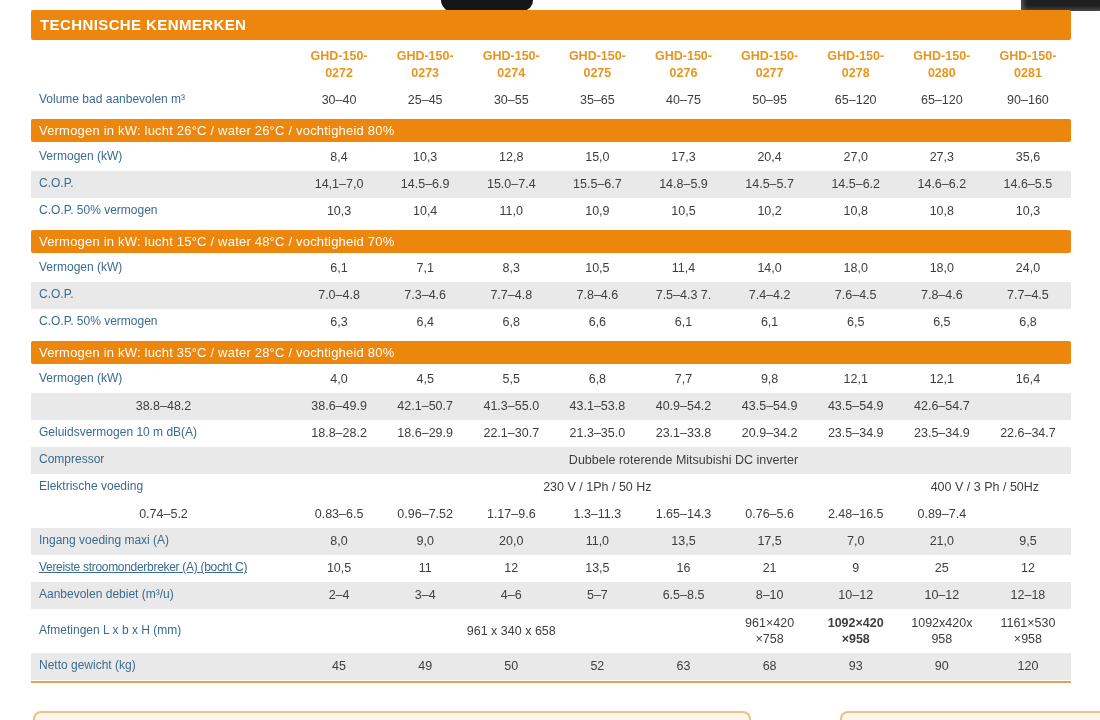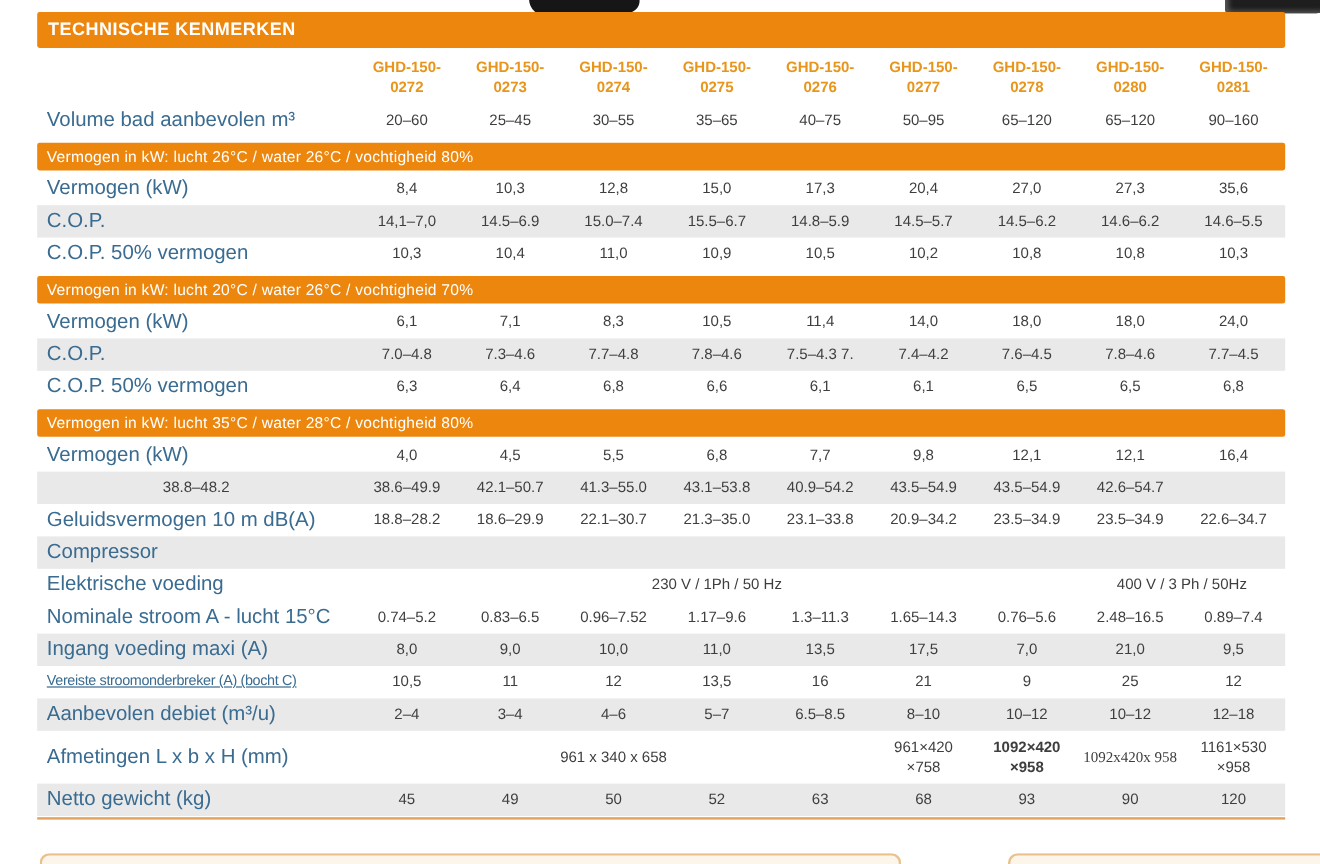--- a/index.html
+++ b/index.html
@@ -39,21 +39,21 @@
   }
 
   .row {
     display:grid; grid-template-columns:265px repeat(9,1fr);
     min-height:27px; align-items:center;
     font-size:12.5px; color:var(--value-gray,#3E3E3E);
   }
   .row.shade { background:var(--row-shade,#E9E9E9); }
   .row.tall  { min-height:44px; }
   .row .label {
-    color:var(--label-blue,#3A6B90); font-size:17px; padding-left:8px;
+    color:var(--label-blue,#3A6B90); font-size:12px; padding-left:8px;
     text-align:left; line-height:1.15;
   }
   .row .label.small { font-size:12px; letter-spacing:-0.3px;text-decoration:underline; }
   .row .cell { text-align:center; line-height:1.3; padding:2px 3px; }
 
   .section-bar {
     height:23px; background:var(--orange,#EC860D); color:#fff;
     font-weight:normal; font-size:13px; line-height:23px; padding-left:8px;
     margin:5px 0 2px 0; border-radius:2px; letter-spacing:.2px;
   }
@@ -117,21 +117,21 @@
         <div class="col-head">
           <div>GHD-150-</div>
           <div>0281</div>
         </div>
       </div>
 
     <div>
 
     <div class="row">
           <div class="label">Volume bad aanbevolen m³</div>
-          <div class="cell">20–60</div>
+          <div class="cell">30–40</div>
           <div class="cell">25–45</div>
           <div class="cell">30–55</div>
           <div class="cell">35–65</div>
           <div class="cell">40–75</div>
           <div class="cell">50–95</div>
           <div class="cell">65–120</div>
           <div class="cell">65–120</div>
           <div class="cell">90–160</div>
         </div>
         <div class="section-bar">Vermogen in kW: lucht 26°C / water 26°C / vochtigheid 80%</div>
@@ -164,21 +164,21 @@
           <div class="cell">10,3</div>
           <div class="cell">10,4</div>
           <div class="cell">11,0</div>
           <div class="cell">10,9</div>
           <div class="cell">10,5</div>
           <div class="cell">10,2</div>
           <div class="cell">10,8</div>
           <div class="cell">10,8</div>
           <div class="cell">10,3</div>
         </div>
-        <div class="section-bar">Vermogen in kW: lucht 20°C / water 26°C / vochtigheid 70%</div>
+        <div class="section-bar">Vermogen in kW: lucht 15°C / water 48°C / vochtigheid 70%</div>
         <div class="row">
           <div class="label">Vermogen (kW)</div>
           <div class="cell">6,1</div>
           <div class="cell">7,1</div>
           <div class="cell">8,3</div>
           <div class="cell">10,5</div>
           <div class="cell">11,4</div>
           <div class="cell">14,0</div>
           <div class="cell">18,0</div>
           <div class="cell">18,0</div>
@@ -239,43 +239,43 @@
           <div class="cell">22.1–30.7</div>
           <div class="cell">21.3–35.0</div>
           <div class="cell">23.1–33.8</div>
           <div class="cell">20.9–34.2</div>
           <div class="cell">23.5–34.9</div>
           <div class="cell">23.5–34.9</div>
           <div class="cell">22.6–34.7</div>
         </div>
         <div class="row shade">
           <div class="label">Compressor</div>
+          <div class="cell" style="grid-column: span 9;">Dubbele roterende Mitsubishi DC inverter</div>
         </div>
         <div class="row">
           <div class="label">Elektrische voeding</div>
           <div class="cell" style="grid-column: span 7;">230 V / 1Ph / 50 Hz</div>
           <div class="cell" style="grid-column: span 2;">400 V / 3 Ph / 50Hz</div>
         </div>
         <div class="row">
-          <div class="label">Nominale stroom A - lucht 15°C</div>
           <div class="cell">0.74–5.2</div>
           <div class="cell">0.83–6.5</div>
           <div class="cell">0.96–7.52</div>
           <div class="cell">1.17–9.6</div>
           <div class="cell">1.3–11.3</div>
           <div class="cell">1.65–14.3</div>
           <div class="cell">0.76–5.6</div>
           <div class="cell">2.48–16.5</div>
           <div class="cell">0.89–7.4</div>
         </div>
         <div class="row shade">
           <div class="label">Ingang voeding maxi (A)</div>
           <div class="cell">8,0</div>
           <div class="cell">9,0</div>
-          <div class="cell">10,0</div>
+          <div class="cell">20,0</div>
           <div class="cell">11,0</div>
           <div class="cell">13,5</div>
           <div class="cell">17,5</div>
           <div class="cell">7,0</div>
           <div class="cell">21,0</div>
           <div class="cell">9,5</div>
         </div>
         <div class="row">
           <div class="label small">Vereiste stroomonderbreker (A) (bocht C)</div>
           <div class="cell">10,5</div>
@@ -298,21 +298,21 @@
           <div class="cell">8–10</div>
           <div class="cell">10–12</div>
           <div class="cell">10–12</div>
           <div class="cell">12–18</div>
         </div>
         <div class="row tall">
           <div class="label">Afmetingen L x b x H (mm)</div>
           <div class="cell" style="grid-column: span 5;">961 x 340 x 658</div>
           <div class="cell" style="grid-column: span 1;">961×420 ×758</div>
           <div class="cell" style="grid-column: span 1; font-weight: bold;">1092×420 ×958</div>
-          <div class="cell" style="grid-column: span 1; font-family: Liberation Serif, serif;">1092x420x 958</div>
+          <div class="cell" style="grid-column: span 1;">1092x420x 958</div>
           <div class="cell" style="grid-column: span 1;">1161×530 ×958</div>
         </div>
         <div class="row shade">
           <div class="label">Netto gewicht (kg)</div>
           <div class="cell">45</div>
           <div class="cell">49</div>
           <div class="cell">50</div>
           <div class="cell">52</div>
           <div class="cell">63</div>
           <div class="cell">68</div>

